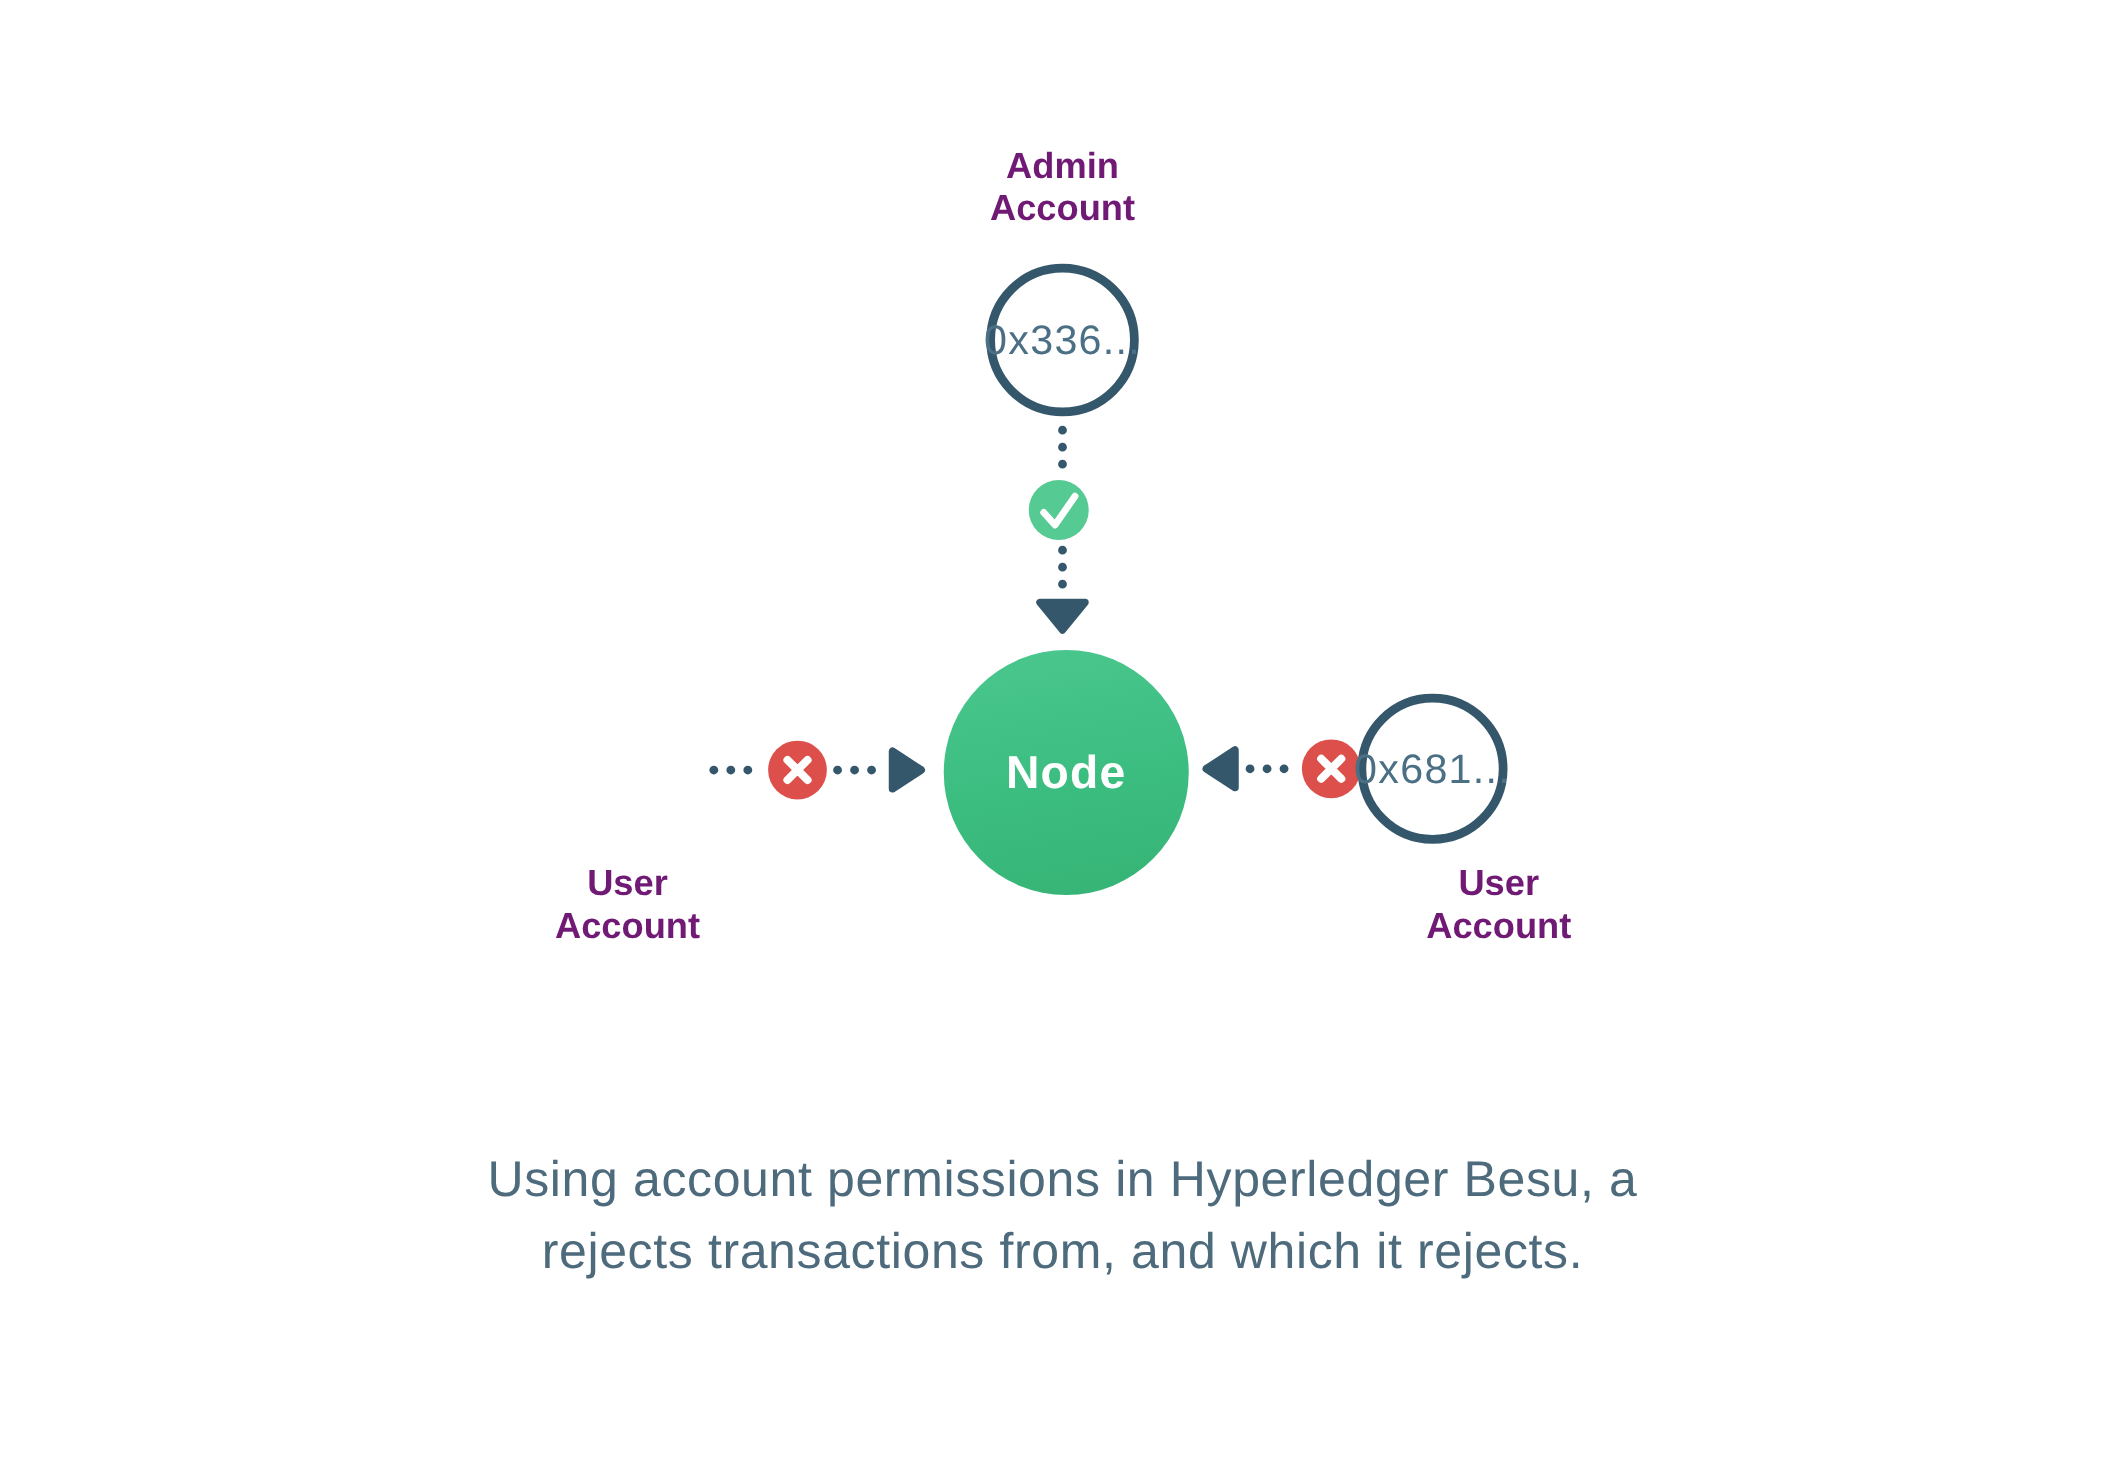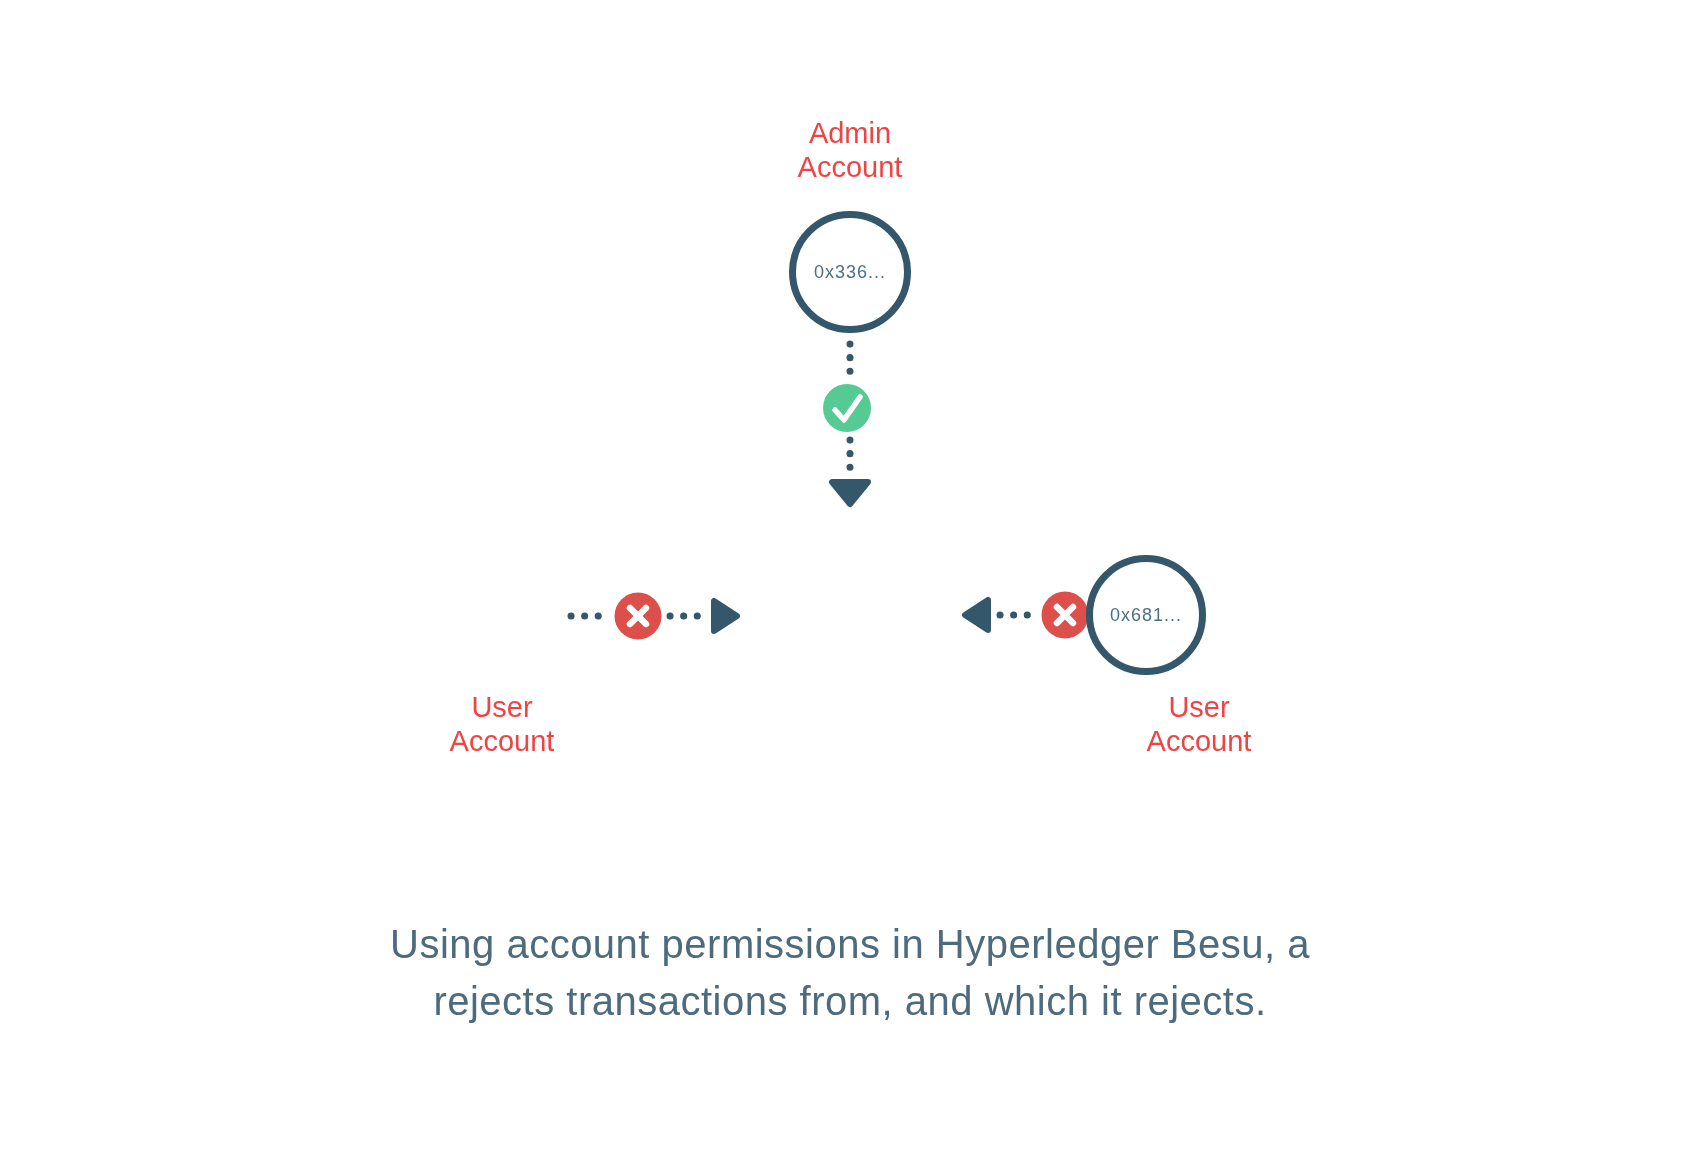--- a/index.html
+++ b/index.html
@@ -36,21 +36,21 @@
     display: flex;
     align-items: center;
     justify-content: center;
   }
   .admin-circle { left: 789px; top: 211px; width: 122px; height: 122px; }
   .user-circle-left { left: 442px; top: 556px; width: 120px; height: 120px; }
   .user-circle-right { left: 1086px; top: 555px; width: 120px; height: 120px; }
 
   .address {
     color: #4b7085;
-    font-size: 18px;
+    font-size: 33px;
     letter-spacing: 1px;
     white-space: nowrap;
   }
 
   .node-circle {
     position: absolute;
     left: 755px; top: 520px;
     width: 196px; height: 196px;
     border-radius: 50%;
     background: linear-gradient(170deg, #4ac78e 0%, #3cbd80 55%, #35b375 100%);
@@ -62,23 +62,23 @@
     color: #ffffff;
     font-size: 37px;
     font-weight: 700;
     letter-spacing: 1px;
   }
 
   .entity-label {
     position: absolute;
     transform: translateX(-50%);
     text-align: center;
-    color: #ef4444;
+    color: #701a75;
     font-size: 29px;
-    font-weight: 400;
+    font-weight: 700;
     line-height: 34px;
     white-space: nowrap;
   }
   .admin-label { left: 850px; top: 116px; }
   .user-label-left { left: 502px; top: 690px; }
   .user-label-right { left: 1199px; top: 690px; }
 
   .caption {
     position: absolute;
     left: 850px; top: 876px;
@@ -134,20 +134,23 @@
   </svg>
 
   <div class="entity-label admin-label">
     <div>Admin</div>
     <div>Account</div>
   </div>
   <div class="account-circle admin-circle">
     <span class="address">0x336...</span>
   </div>
 
+  <div class="node-circle">
+    <span class="node-label">Node</span>
+  </div>
 
   <div class="entity-label user-label-left">
     <div>User</div>
     <div>Account</div>
   </div>
 
   <div class="account-circle user-circle-right">
     <span class="address">0x681...</span>
   </div>
   <div class="entity-label user-label-right">

